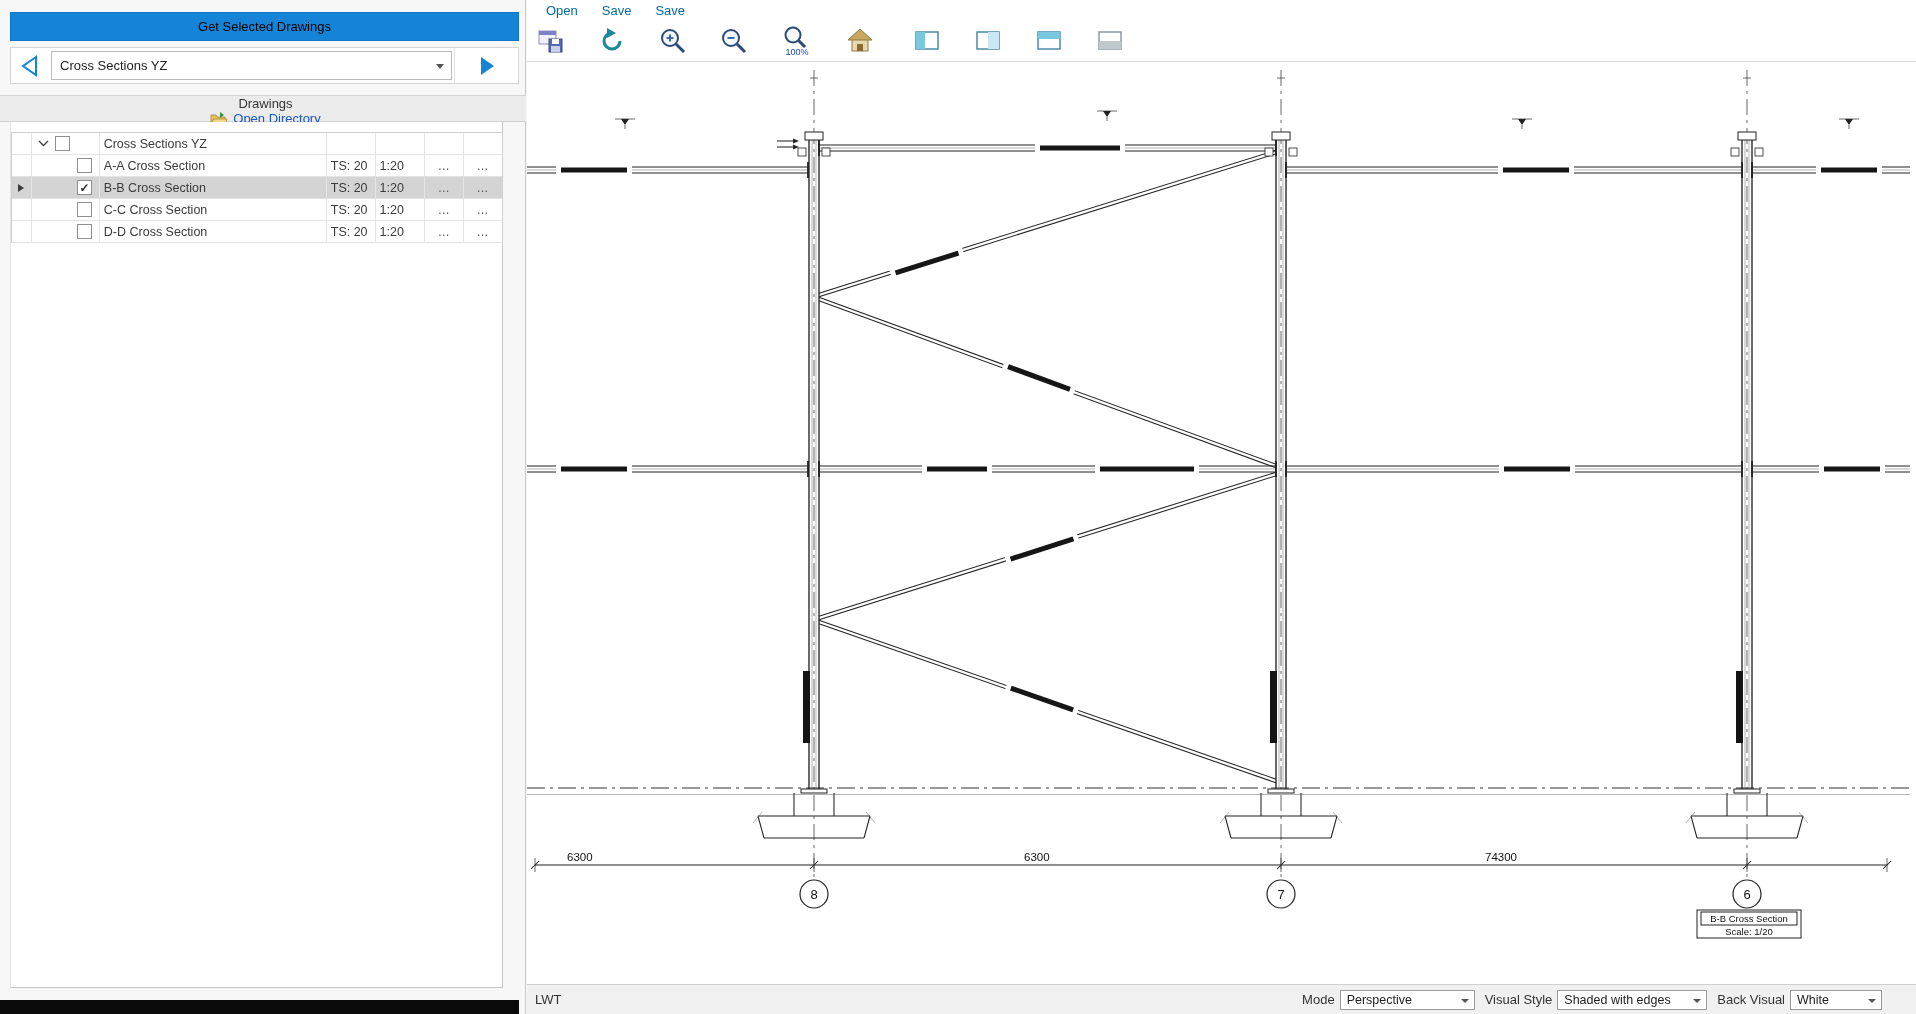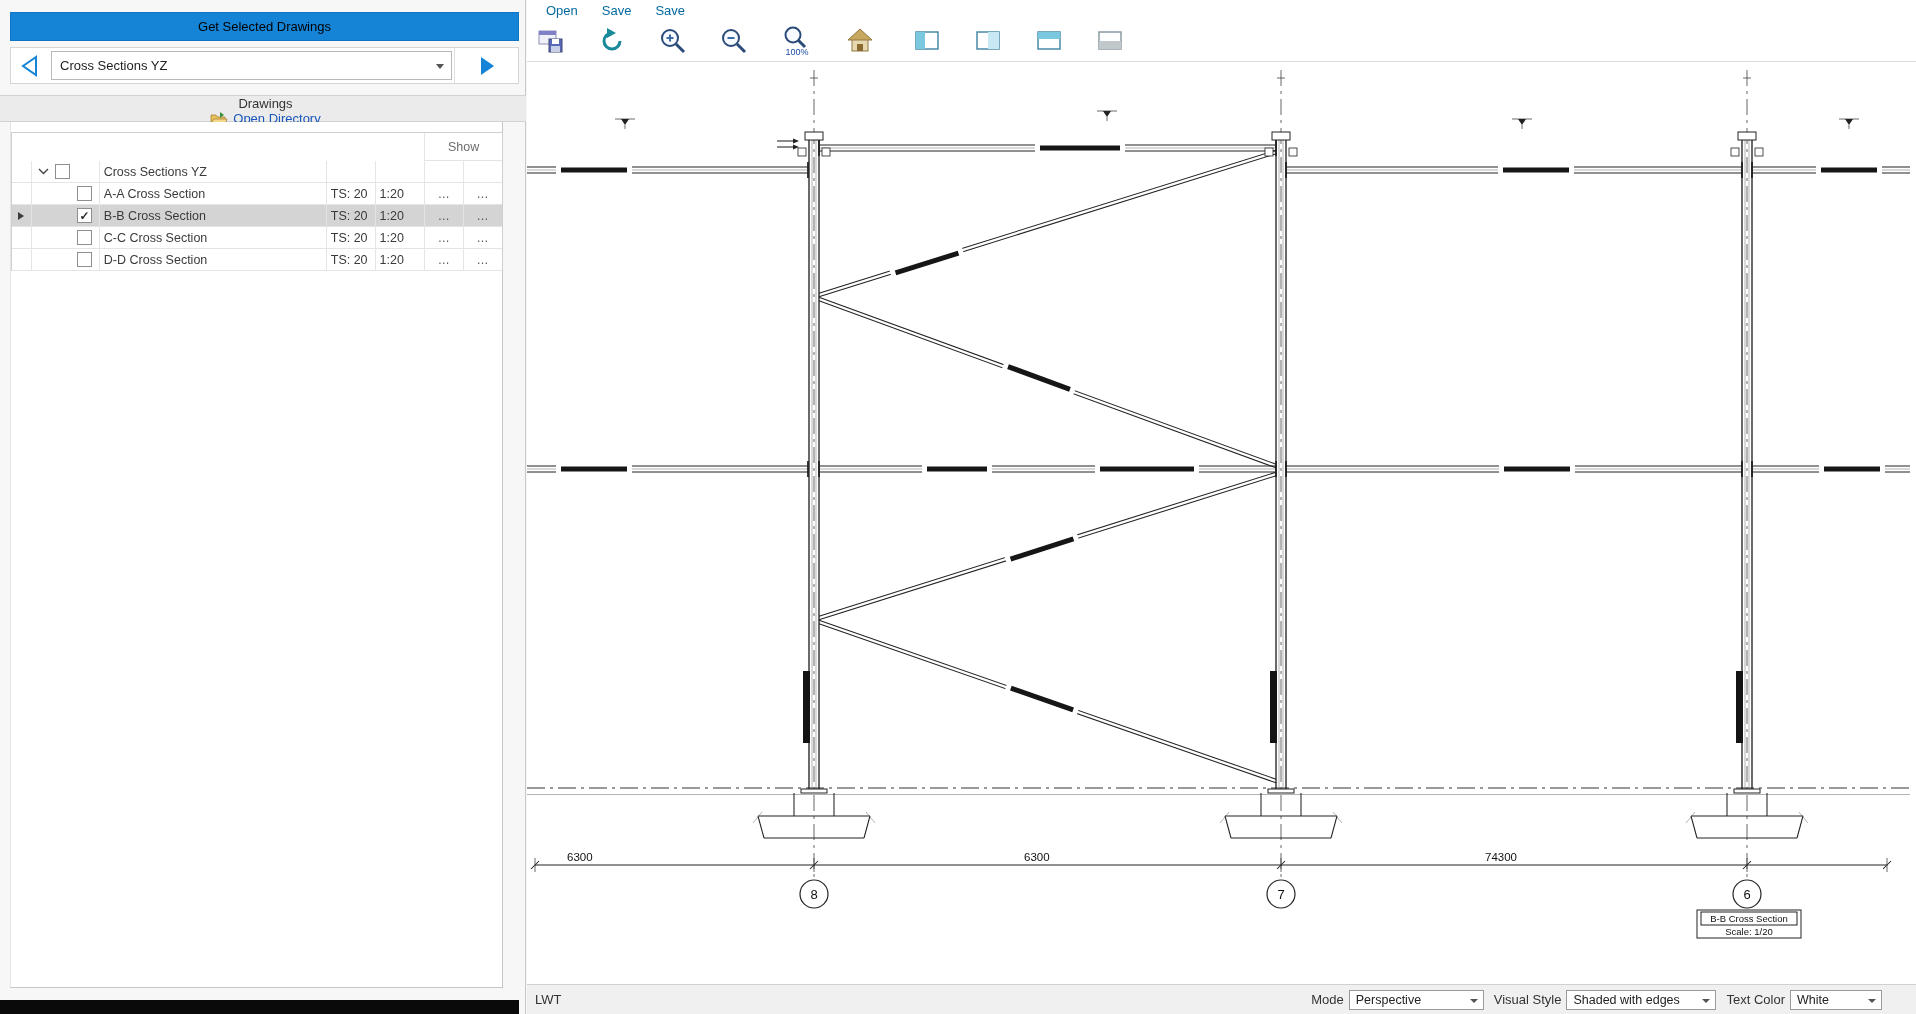--- a/index.html
+++ b/index.html
@@ -144,24 +144,20 @@
           <path d="M1,13 L3.5,7 L17,7 L15,13 Z" fill="#f4d98c" stroke="#a8843a" stroke-width="0.8"></path>
           <polygon points="10,0 14,3 10,6" fill="#3d9140"></polygon>
         </svg>
         <span>Open Directory</span>
       </span>
     </div>
 
     <div id="content-area">
       <div class="tbl">
 
-        <div class="thead-top">
-          <div class="cell lead"></div>
-          <div class="cell show-cell">Show</div>
-        </div>
 
 
         <div class="trow">
           <div class="cell c-ind"></div>
           <div class="cell c-sel pad-parent">
             <span class="chev">
               <svg width="11" height="7" viewBox="0 0 11 7">
                   <polyline points="1,1 5.5,5.5 10,1" fill="none" stroke="#444" stroke-width="1.4"></polyline>
                 </svg>
             </span>
@@ -504,20 +500,20 @@
       <span>LWT</span>
       <span class="grow"></span>
       <span class="sb-label">Mode</span>
       <div class="sb-dd dd-mode">
         <span>Perspective</span>
       </div>
       <span class="sb-label">Visual Style</span>
       <div class="sb-dd dd-style">
         <span>Shaded with edges</span>
       </div>
-      <span class="sb-label">Text Color</span>
+      <span class="sb-label">Back Visual</span>
       <div class="sb-dd dd-back">
         <span>White</span>
       </div>
     </div>
 
   </div>
 </div>
 
 </body></html>

